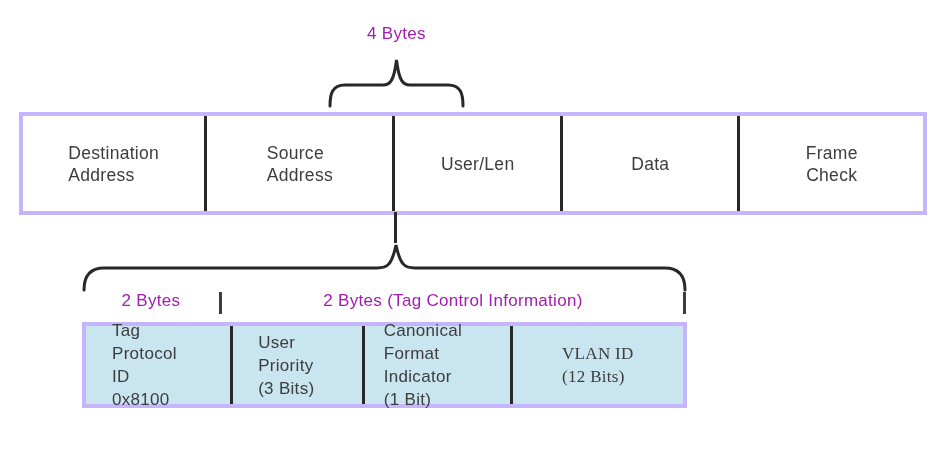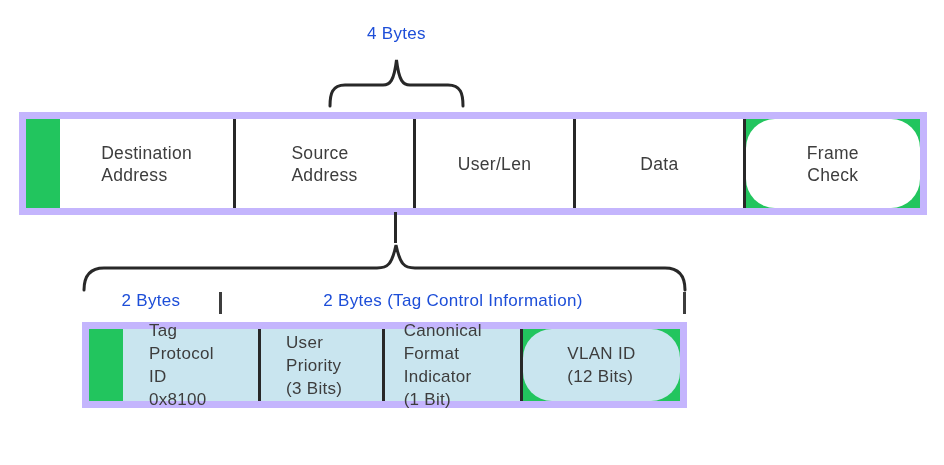--- a/index.html
+++ b/index.html
@@ -11,21 +11,21 @@
     background: #ffffff;
     font-family: "Liberation Sans", sans-serif;
     color: #3d3d3d;
     overflow: hidden;
   }
   .annotation {
     position: absolute;
     font-size: 17px;
     letter-spacing: 0.3px;
     text-align: center;
-    color: #1d4ed8;
+    color: #a21caf;
     white-space: nowrap;
   }
   .four-bytes { left: 330px; top: 24px; width: 133px; }
   .two-bytes  { left: 82px;  top: 291px; width: 138px; }
   .tci-label  { left: 230px; top: 291px; width: 446px; }
 
   svg.brace { position: absolute; overflow: visible; }
   .top-brace    { left: 328px; top: 52px; }
   .bottom-brace { left: 82px;  top: 240px; }
 
@@ -40,35 +40,34 @@
     width: 3px; height: 22px;
     background: #3d3d3d;
     top: 292px;
   }
   .tick-left  { left: 219px; }
   .tick-right { left: 683px; }
 
   .row {
     position: absolute;
     display: flex;
-    border: 7px solid #c4b5fd;
-    background: #22c55e;
-    padding-left: 34px;
+    border: 4px solid #c4b5fd;
+    background: #b91c1c;
   }
   .frame-row { left: 19px; top: 112px; width: 908px; height: 103px; }
   .tag-row   { left: 82px; top: 322px; width: 605px; height: 86px; }
 
   .cell {
     display: flex;
     align-items: center;
     justify-content: center;
     border-right: 3px solid #282828;
     background: #ffffff;
   }
-  .cell:last-child { border-right: none; border-radius: 29px; }
+  .cell:last-child { border-right: none; }
   .cell .txt {
     white-space: pre-line;
     font-size: 17.5px;
     line-height: 22px;
     letter-spacing: 0.3px;
   }
   .frame-row .cell:nth-child(1) { flex: 153 0 0; }
   .frame-row .cell:nth-child(2) { flex: 156 0 0; }
   .frame-row .cell:nth-child(3) { flex: 139 0 0; }
   .frame-row .cell:nth-child(4) { flex: 147 0 0; }
@@ -80,21 +79,21 @@
   .frame-row .cell:nth-child(3) .txt,
   .frame-row .cell:nth-child(4) .txt,
   .frame-row .cell:nth-child(5) .txt { text-align: center; }
   .cell.highlight { background: #c9e5ef; }
 
   .tag-row .cell { background: #c9e5ef; justify-content: flex-start; }
   .tag-row .cell .txt { font-size: 17px; line-height: 23px; text-align: left; }
   .tag-row .cell:nth-child(1) { flex: 138 0 0; padding-left: 26px; }
   .tag-row .cell:nth-child(2) { flex: 121 0 0; padding-left: 25px; }
   .tag-row .cell:nth-child(3) { flex: 147 0 0; padding-left: 19px; }
-  .tag-row .cell:nth-child(4) { flex: 199 0 0; justify-content: center; padding-left: 0; }
+  .tag-row .cell:nth-child(4) { flex: 199 0 0; justify-content: center; padding-left: 0; font-family: Liberation Serif, serif; }
 </style>
 </head>
 <body>
 
 <div class="canvas">
 
   <div class="annotation four-bytes">4 Bytes</div>
 
   <svg class="brace top-brace" width="137" height="56" viewBox="0 0 137 56">
     <path d="M 2,54 C 2,42 4,33 17,33 L 55,33 C 62,33 66,29 68.5,8 C 71,29 75,33 82,33 L 120,33 C 133,33 135,42 135,54" fill="none" stroke="#282828" stroke-width="3" stroke-linecap="round"></path>

